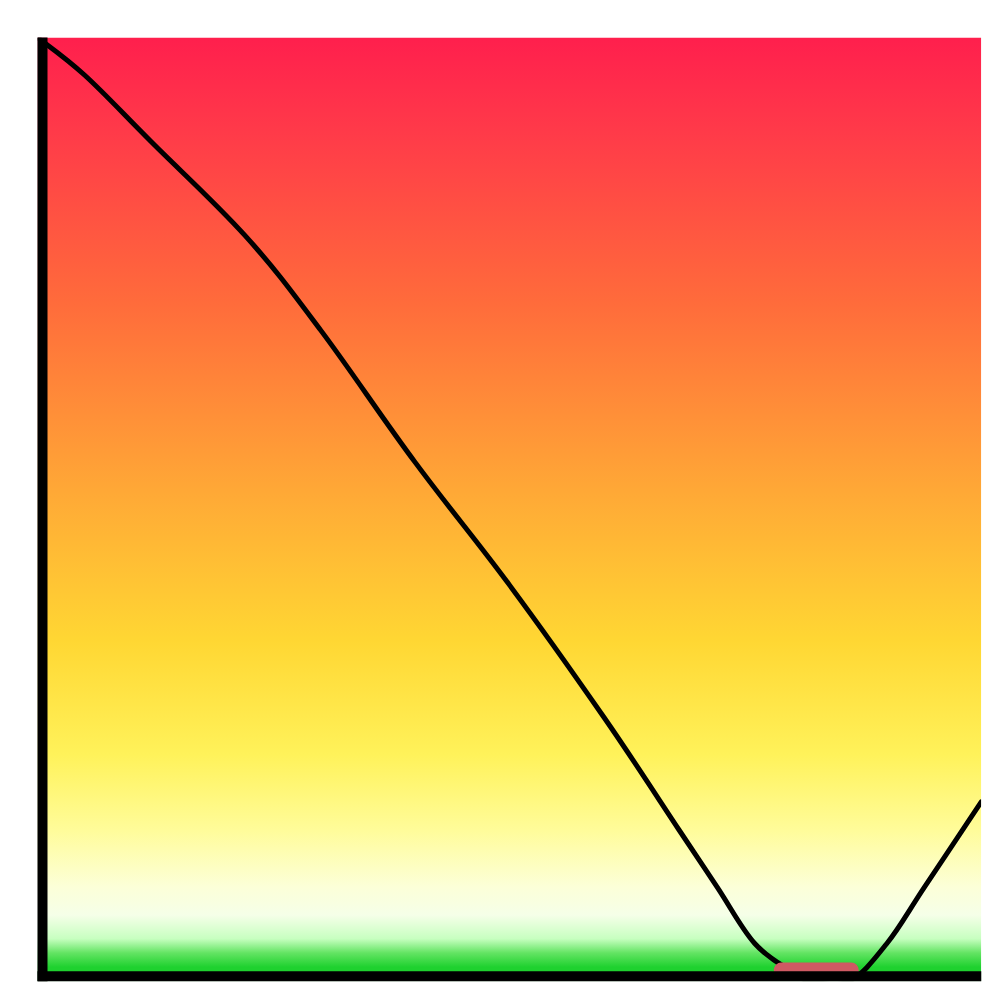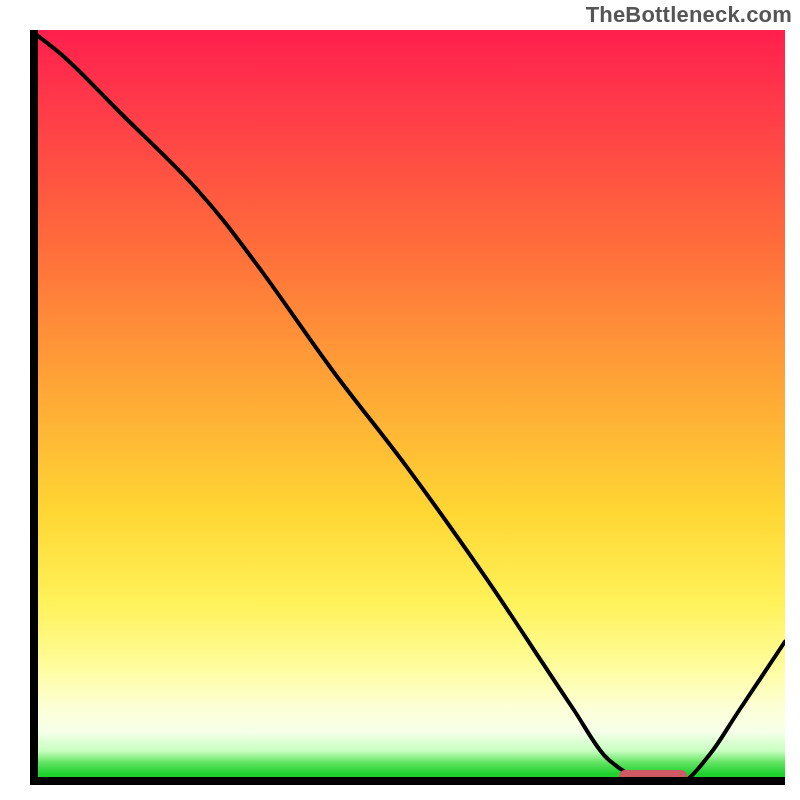--- a/index.html
+++ b/index.html
@@ -73,21 +73,20 @@
     position: absolute;
     height: 12px;
     border-radius: 6px;
     background: #cf5a63;
   }
 </style>
 </head>
 <body>
 
 <div class="container">
-  <div class="watermark">TheBottleneck.com</div>
 
   <div class="plot-area">
     <div class="gradient-bg"></div>
 
     <svg class="curve" viewBox="0 0 755 755" preserveAspectRatio="none">
       <path id="curve-path" d="M 0.0 0.0 C 6.8 5.4, 21.4 15.3, 37.8 30.2 C 54.1 45.1, 67.5 59.9, 90.6 83.0 C 113.7 106.2, 141.6 131.4, 166.1 158.5 C 190.6 185.7, 202.0 201.4, 226.5 234.1 C 251.0 266.7, 274.8 303.1, 302.0 339.7 C 329.2 376.4, 350.3 401.2, 377.5 437.9 C 404.7 474.6, 428.5 508.3, 453.0 543.6 C 477.5 578.9, 497.1 609.7, 513.4 634.2 C 529.7 658.7, 532.7 663.2, 543.6 679.5 C 554.5 695.8, 562.9 712.6, 573.8 724.8 C 584.7 737.0, 595.8 742.0, 604.0 747.5 C 612.2 752.9, 610.9 753.6, 619.1 755.0 C 627.3 756.4, 638.4 760.4, 649.3 755.0 C 660.2 749.6, 668.6 738.4, 679.5 724.8 C 690.4 711.2, 696.1 699.9, 709.7 679.5 C 723.3 659.1, 746.8 623.8, 755.0 611.5" fill="none" stroke="#000000" stroke-width="4" stroke-linejoin="round" stroke-linecap="round"></path>
     </svg>
 
     <div id="marker" class="marker" style="left: 588.9px; width: 67.95px; top: 739.94px; background: rgb(207, 90, 99);"></div>
   </div>

